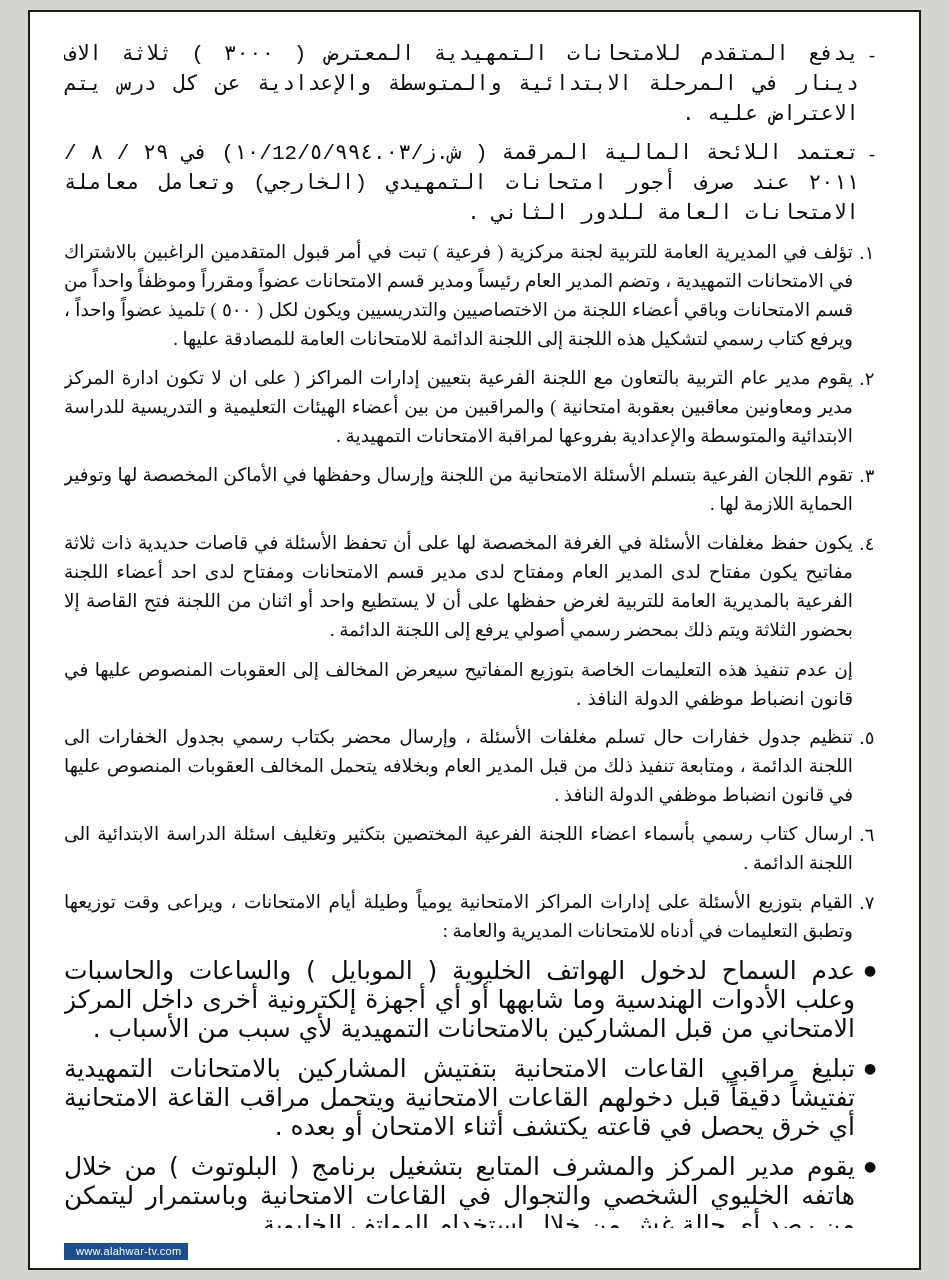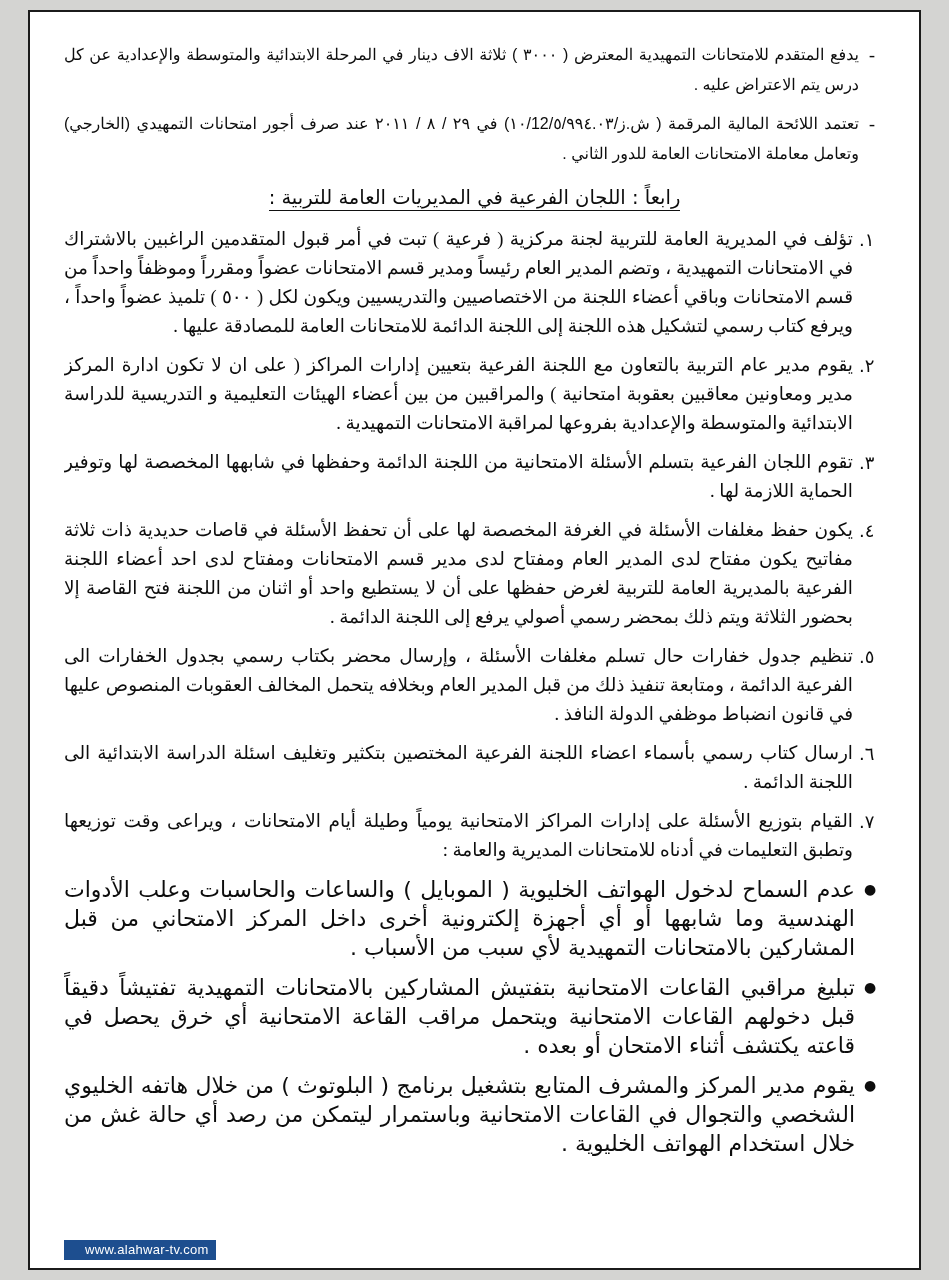--- a/index.html
+++ b/index.html
@@ -53,23 +53,23 @@
   .dash-marker {
     flex: 0 0 auto;
     width: 26px;
     text-align: center;
     font-size: 18px;
     line-height: 30px;
     font-family: "DejaVu Sans", sans-serif;
   }
   .dash-text {
     flex: 1 1 auto;
-    font-size: 16px;
+    font-size: 21px;
     line-height: 30px;
-    font-family: Liberation Sans, sans-serif;
+    font-family: Liberation Mono, monospace;
     text-align: justify;
   }
 
   .section-heading {
     margin: 14px 0 12px 0;
     text-align: center;
     font-size: 19.5px;
     line-height: 30px;
     font-weight: normal;
     font-family: "DejaVu Sans", sans-serif;
@@ -124,36 +124,36 @@
   .bullet-marker {
     flex: 0 0 auto;
     width: 30px;
     text-align: center;
     font-size: 14px;
     line-height: 29px;
     font-family: "DejaVu Sans", sans-serif;
   }
   .bullet-text {
     flex: 1 1 auto;
-    font-size: 22px;
+    font-size: 25px;
     line-height: 29px;
     text-align: justify;
     font-family: "DejaVu Sans", sans-serif;
   }
 
   .watermark {
     position: absolute;
     bottom: 8px;
     left: 34px;
     background: #1d4e8f;
     color: #ffffff;
     font-family: "Liberation Sans", sans-serif;
-    font-size: 13px;
+    font-size: 11px;
     letter-spacing: 0.3px;
-    padding: 2px 7px 3px 21px;
+    padding: 2px 7px 3px 12px;
     direction: ltr;
   }
 </style>
 </head>
 <body>
 
 <div class="page">
   <div class="sheet">
     <div class="content">
 
@@ -161,48 +161,46 @@
         <li class="dash-item">
           <span class="dash-marker">-</span>
           <span class="dash-text">يدفع المتقدم للامتحانات التمهيدية المعترض ( ٣٠٠٠ ) ثلاثة الاف دينار في المرحلة الابتدائية والمتوسطة والإعدادية عن كل درس يتم الاعتراض عليه .</span>
         </li>
         <li class="dash-item">
           <span class="dash-marker">-</span>
           <span class="dash-text">تعتمد اللائحة المالية المرقمة ( ش.ز/١٠/12/٥/٩٩٤.٠٣) في ٢٩ / ٨ / ٢٠١١ عند صرف أجور امتحانات التمهيدي (الخارجي) وتعامل معاملة الامتحانات العامة للدور الثاني .</span>
         </li>
       </ul>
 
-      <div class="section-heading">
-        <span class="underline">رابعاً : اللجان الفرعية في المديريات العامة للتربية :</span>
-      </div>
 
       <ul class="num-list">
         <li class="num-item">
           <span class="num-marker">١.</span>
           <span class="num-text">تؤلف في المديرية العامة للتربية لجنة مركزية ( فرعية ) تبت في أمر قبول المتقدمين الراغبين بالاشتراك في الامتحانات التمهيدية ، وتضم المدير العام رئيساً ومدير قسم الامتحانات عضواً ومقرراً وموظفاً واحداً من قسم الامتحانات وباقي أعضاء اللجنة من الاختصاصيين والتدريسيين ويكون لكل ( ٥٠٠ ) تلميذ عضواً واحداً ، ويرفع كتاب رسمي لتشكيل هذه اللجنة إلى اللجنة الدائمة للامتحانات العامة للمصادقة عليها .</span>
         </li>
         <li class="num-item">
           <span class="num-marker">٢.</span>
           <span class="num-text">يقوم مدير عام التربية بالتعاون مع اللجنة الفرعية بتعيين إدارات المراكز ( على ان لا تكون ادارة المركز مدير ومعاونين معاقبين بعقوبة امتحانية ) والمراقبين من بين أعضاء الهيئات التعليمية و التدريسية للدراسة الابتدائية والمتوسطة والإعدادية بفروعها لمراقبة الامتحانات التمهيدية .</span>
         </li>
         <li class="num-item">
           <span class="num-marker">٣.</span>
-          <span class="num-text">تقوم اللجان الفرعية بتسلم الأسئلة الامتحانية من اللجنة الدائمة وحفظها في شابهها المخصصة لها وتوفير الحماية اللازمة لها .</span>
+          <span class="num-text">تقوم اللجان الفرعية بتسلم الأسئلة الامتحانية من اللجنة وإرسال وحفظها في الأماكن المخصصة لها وتوفير الحماية اللازمة لها .</span>
         </li>
         <li class="num-item">
           <span class="num-marker">٤.</span>
           <span class="num-text">يكون حفظ مغلفات الأسئلة في الغرفة المخصصة لها على أن تحفظ الأسئلة في قاصات حديدية ذات ثلاثة مفاتيح يكون مفتاح لدى المدير العام ومفتاح لدى مدير قسم الامتحانات ومفتاح لدى احد أعضاء اللجنة الفرعية بالمديرية العامة للتربية لغرض حفظها على أن لا يستطيع واحد أو اثنان من اللجنة فتح القاصة إلا بحضور الثلاثة ويتم ذلك بمحضر رسمي أصولي يرفع إلى اللجنة الدائمة .</span>
         </li>
       </ul>
 
+      <p class="plain-para">إن عدم تنفيذ هذه التعليمات الخاصة بتوزيع المفاتيح سيعرض المخالف إلى العقوبات المنصوص عليها في قانون انضباط موظفي الدولة النافذ .</p>
 
       <ul class="num-list">
         <li class="num-item">
           <span class="num-marker">٥.</span>
-          <span class="num-text">تنظيم جدول خفارات حال تسلم مغلفات الأسئلة ، وإرسال محضر بكتاب رسمي بجدول الخفارات الى الفرعية الدائمة ، ومتابعة تنفيذ ذلك من قبل المدير العام وبخلافه يتحمل المخالف العقوبات المنصوص عليها في قانون انضباط موظفي الدولة النافذ .</span>
+          <span class="num-text">تنظيم جدول خفارات حال تسلم مغلفات الأسئلة ، وإرسال محضر بكتاب رسمي بجدول الخفارات الى اللجنة الدائمة ، ومتابعة تنفيذ ذلك من قبل المدير العام وبخلافه يتحمل المخالف العقوبات المنصوص عليها في قانون انضباط موظفي الدولة النافذ .</span>
         </li>
         <li class="num-item">
           <span class="num-marker">٦.</span>
           <span class="num-text">ارسال كتاب رسمي بأسماء اعضاء اللجنة الفرعية المختصين بتكثير وتغليف اسئلة الدراسة الابتدائية الى اللجنة الدائمة .</span>
         </li>
         <li class="num-item">
           <span class="num-marker">٧.</span>
           <span class="num-text">القيام بتوزيع الأسئلة على إدارات المراكز الامتحانية يومياً وطيلة أيام الامتحانات ، ويراعى وقت توزيعها وتطبق التعليمات في أدناه للامتحانات المديرية والعامة :</span>
         </li>
       </ul>

